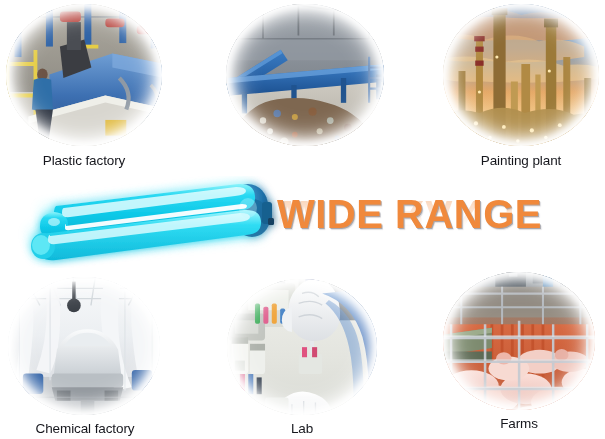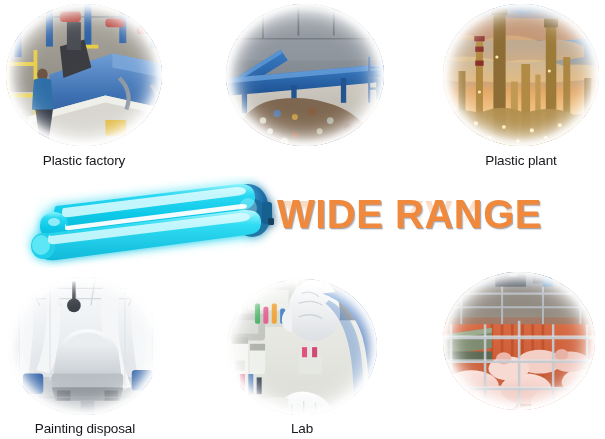--- a/index.html
+++ b/index.html
@@ -309,21 +309,21 @@
             <circle cx="76" cy="93" r="1"></circle>
             <circle cx="92" cy="94" r="1.1"></circle>
           <circle cx="36" cy="40" r="0.9"></circle>
             <circle cx="66" cy="48" r="0.9"></circle>
             <circle cx="26" cy="60" r="0.9"></circle>
         </g>
       </svg>
       <div class="feather"></div>
     </div>
   </div>
-  <div class="caption" style="left:441px; top:153px; width:160px;">Plastic plant</div>
+  <div class="caption" style="left:441px; top:153px; width:160px;">Painting plant</div>
 
   <div id="uv-lamp">
     <svg viewBox="0 0 292 92" preserveAspectRatio="none">
       <defs>
         <linearGradient id="tubeG" x1="0" y1="0" x2="0" y2="1">
           <stop offset="0" stop-color="#8df4fb"></stop>
           <stop offset="0.22" stop-color="#2ad9f2"></stop>
           <stop offset="0.6" stop-color="#0ec9e8"></stop>
           <stop offset="1" stop-color="#12b6d6"></stop>
         </linearGradient>
@@ -443,21 +443,21 @@
           <rect x="43" y="12" width="2" height="12"></rect>
         </g>
 
         <g stroke="#9aa0a6" stroke-width="0.6" opacity="0.8">
           <path d="M0 80 H100 M0 88 H100 M0 96 H100"></path>
         </g>
       </svg>
       <div class="feather"></div>
     </div>
   </div>
-  <div class="caption" style="left:6px; top:421px; width:158px;">Painting disposal</div>
+  <div class="caption" style="left:6px; top:421px; width:158px;">Chemical factory</div>
 
   <div class="tile" style="left:227px; top:279px; width:150px; height:136px;">
     <div class="circle">
       <svg class="photo" viewBox="0 0 100 100" preserveAspectRatio="xMidYMid slice">
         <defs>
           <linearGradient id="labBg" x1="0" y1="0" x2="0" y2="1">
             <stop offset="0" stop-color="#f1f2ee"></stop>
               <stop offset="0.55" stop-color="#e4e5df"></stop>
               <stop offset="1" stop-color="#d6d8d2"></stop>
           </linearGradient>
@@ -620,14 +620,15 @@
           <path d="M0 47 H100 M0 61 H100 M0 77 H100 M0 91 H100"></path>
         </g>
         <g stroke="#b8bec5" stroke-width="1.2" fill="none" opacity="0.9">
           <path d="M0 22 H100 M0 30 H100"></path>
           <path d="M16 18 V40 M40 18 V40 M64 18 V40 M86 18 V40"></path>
         </g>
       </svg>
       <div class="feather"></div>
     </div>
   </div>
+  <div class="caption" style="left:443px; top:416px; width:152px;">Farms</div>
 
 </div>
 
 </body></html>

